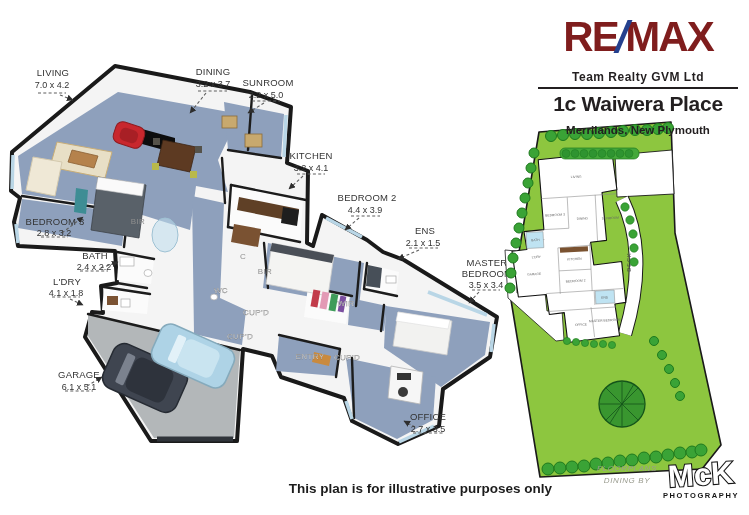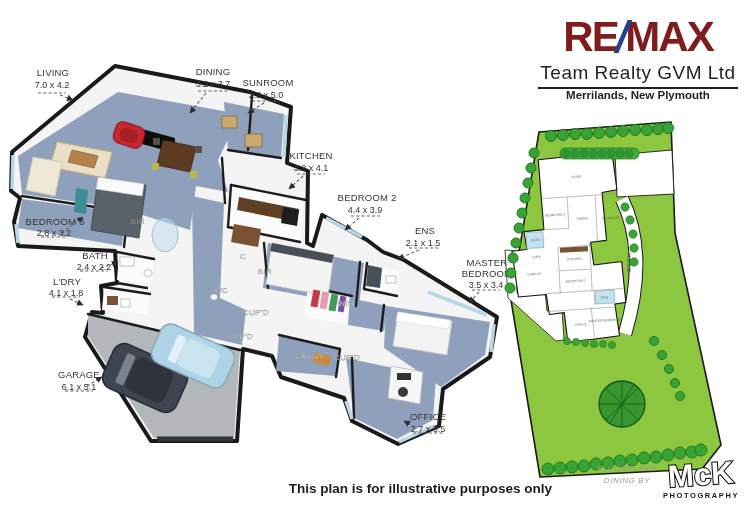--- a/index.html
+++ b/index.html
@@ -3,24 +3,24 @@
 <meta charset="utf-8">
 <style>
   html,body{margin:0;padding:0;background:#fff;}
   #stage{position:relative;width:749px;height:515px;background:#ffffff;overflow:hidden;
          font-family:"Liberation Sans", sans-serif;}
   #scene{position:absolute;left:0;top:0;}
   .header{position:absolute;left:538px;top:16px;width:200px;text-align:center;color:#231f20;}
   .brand{font-size:42px;font-weight:900;line-height:1;letter-spacing:-2px;white-space:nowrap;}
   .brand .re,.brand .max{color:#7f1d1d;}
   .brand .slash{color:#24408e;display:inline-block;transform:skewX(-14deg) scaleY(1.05);margin:0 -1px;}
-  .team{font-size:19px;font-weight:400;letter-spacing:.5px;margin-top:4px;white-space:nowrap;}
+  .team{font-size:12px;font-weight:700;letter-spacing:.5px;margin-top:12px;white-space:nowrap;}
   .rule{border-top:2.5px solid #231f20;margin-top:3px;}
   .address{font-size:21px;font-weight:bold;margin-top:3px;letter-spacing:-.3px;white-space:nowrap;}
-  .locality{font-size:11.5px;font-weight:bold;margin-top:0px;white-space:nowrap;}
+  .locality{font-size:11.5px;font-weight:bold;margin-top:8px;white-space:nowrap;}
   .disclaimer{position:absolute;left:240px;top:481px;width:312px;text-align:right;
               font-size:13.5px;font-weight:bold;color:#1c1c1c;}
   .credit{position:absolute;left:594px;top:452px;width:150px;height:58px;}
   .credit-lines{position:absolute;left:0;top:11px;width:66px;text-align:center;font-size:8px;
                 font-style:italic;color:#9a9c8f;letter-spacing:.6px;line-height:1.45;}
   svg text{font-family:"Liberation Sans", sans-serif;}
   .roomlabel{font-size:9.5px;fill:#333;letter-spacing:.2px;}
   .roomdims{font-size:9px;fill:#333;}
   .inplan{font-size:8px;fill:#efefef;letter-spacing:.4px;stroke:#6a6a6a;stroke-width:.25;}
   .inplan-dark{font-size:8px;fill:#8f8f8f;letter-spacing:.4px;}
@@ -345,20 +345,21 @@
     </g>
   </g>
 </svg>
 
 <div class="header">
   <div class="brand">
     <span class="re">RE</span><span class="slash">/</span><span class="max">MAX</span>
   </div>
   <div class="team">Team Realty GVM Ltd</div>
   <div class="rule"></div>
+  <div class="address">1c Waiwera Place</div>
   <div class="locality">Merrilands, New Plymouth</div>
 </div>
 
 <div class="disclaimer">This plan is for illustrative purposes only</div>
 
 <div class="credit">
   <div class="credit-lines">
     <div>FLOORPLANS</div>
     <div>DINING BY</div>
   </div>

